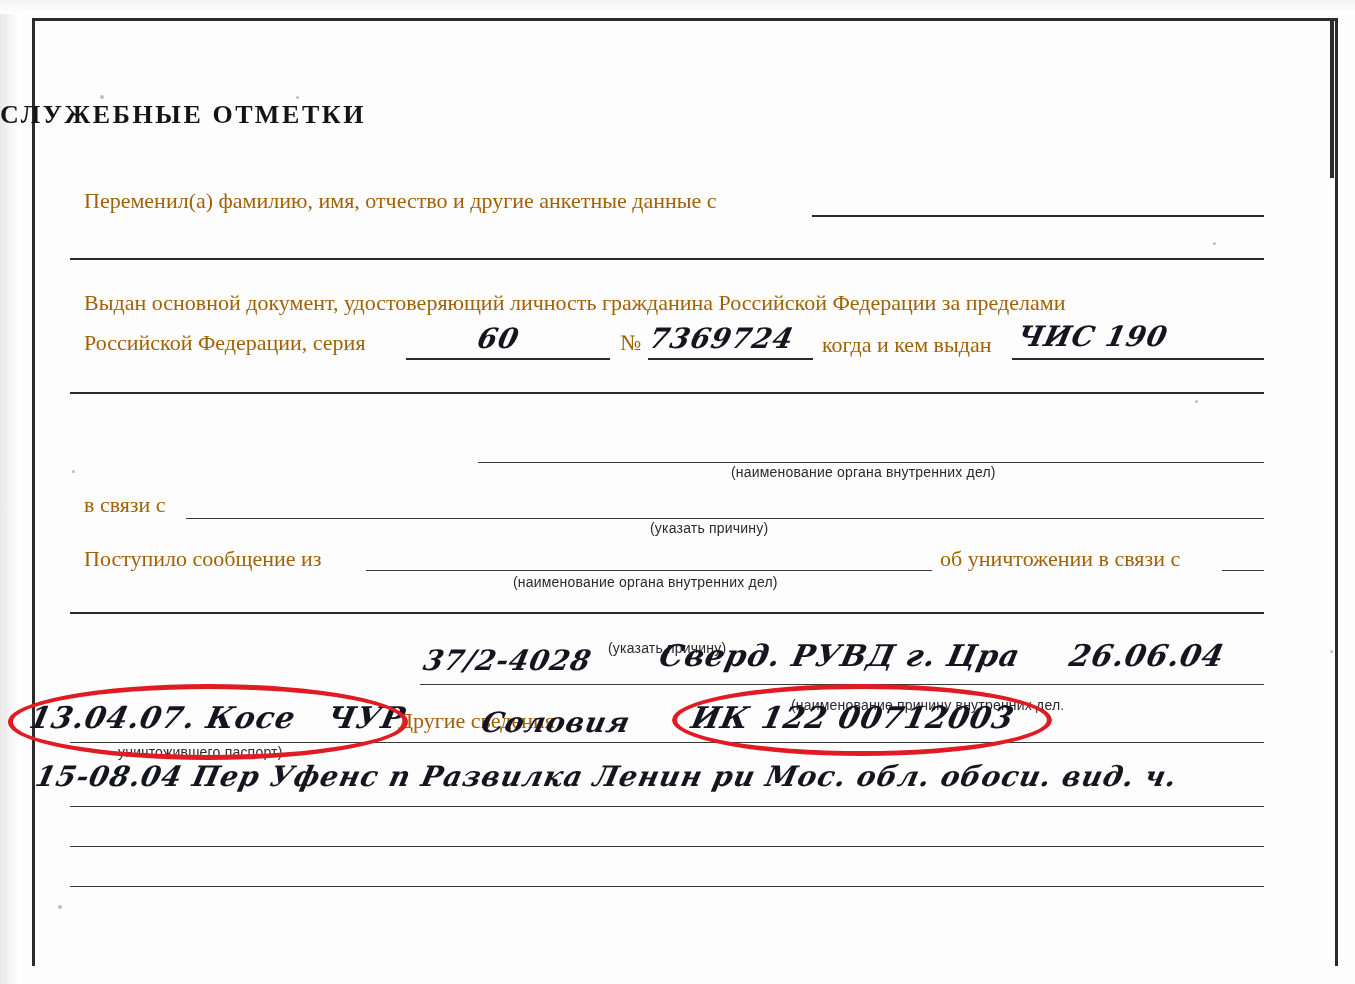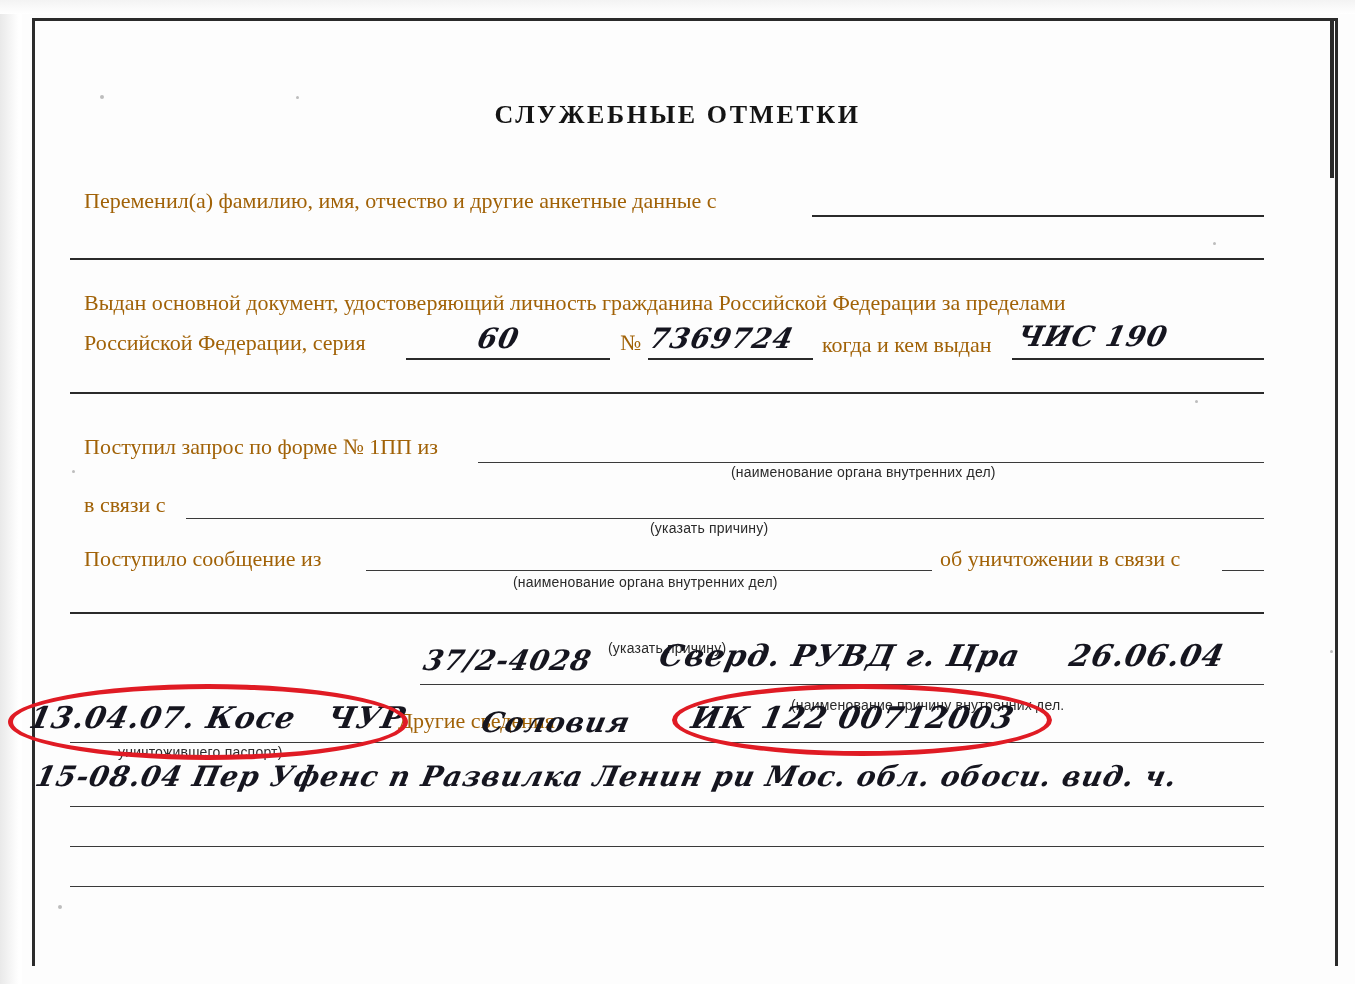--- a/index.html
+++ b/index.html
@@ -49,21 +49,21 @@
   .right-trim {
     position: absolute;
     left: 1330px; top: 18px;
     width: 4px; height: 160px;
     background: #2b2b2b;
   }
   .title {
     position: absolute;
     left: 0; top: 100px;
     width: 1355px;
-    text-align: center;
+    text-align: left;
     font-family: "Liberation Serif", serif;
     font-weight: bold;
     font-size: 26px;
     letter-spacing: 2.6px;
     color: #141414;
   }
   .txt {
     position: absolute;
     font-family: "Liberation Serif", serif;
     font-size: 22px;
@@ -146,21 +146,20 @@
   <div class="txt" style="left:620px; top:330px;">№</div>
   <div class="rule" style="left:648px; top:358px; width:165px;"></div>
   <div class="txt" style="left:822px; top:332px;">когда и кем выдан</div>
   <div class="rule" style="left:1012px; top:358px; width:252px;"></div>
   <div class="rule" style="left:70px; top:392px; width:1194px;"></div>
 
   <div class="hw slant s26" style="left:478px; top:322px;">60</div>
   <div class="hw slant s26" style="left:650px; top:322px;">7369724</div>
   <div class="hw slant s26" style="left:1018px; top:320px;">ЧИС 190</div>
 
-  <div class="txt" style="left:84px; top:434px;">Поступил запрос по форме № 1ПП из</div>
   <div class="rule thin" style="left:478px; top:462px; width:786px;"></div>
   <div class="small" style="left:731px; top:464px;">(наименование органа внутренних дел)</div>
 
   <div class="txt" style="left:84px; top:492px;">в связи с</div>
   <div class="rule thin" style="left:186px; top:518px; width:1078px;"></div>
   <div class="small" style="left:650px; top:520px;">(указать причину)</div>
 
   <div class="txt" style="left:84px; top:546px;">Поступило сообщение из</div>
   <div class="rule thin" style="left:366px; top:570px; width:566px;"></div>
   <div class="txt" style="left:940px; top:546px;font-family:Liberation Serif, serif;">об уничтожении в связи с</div>

